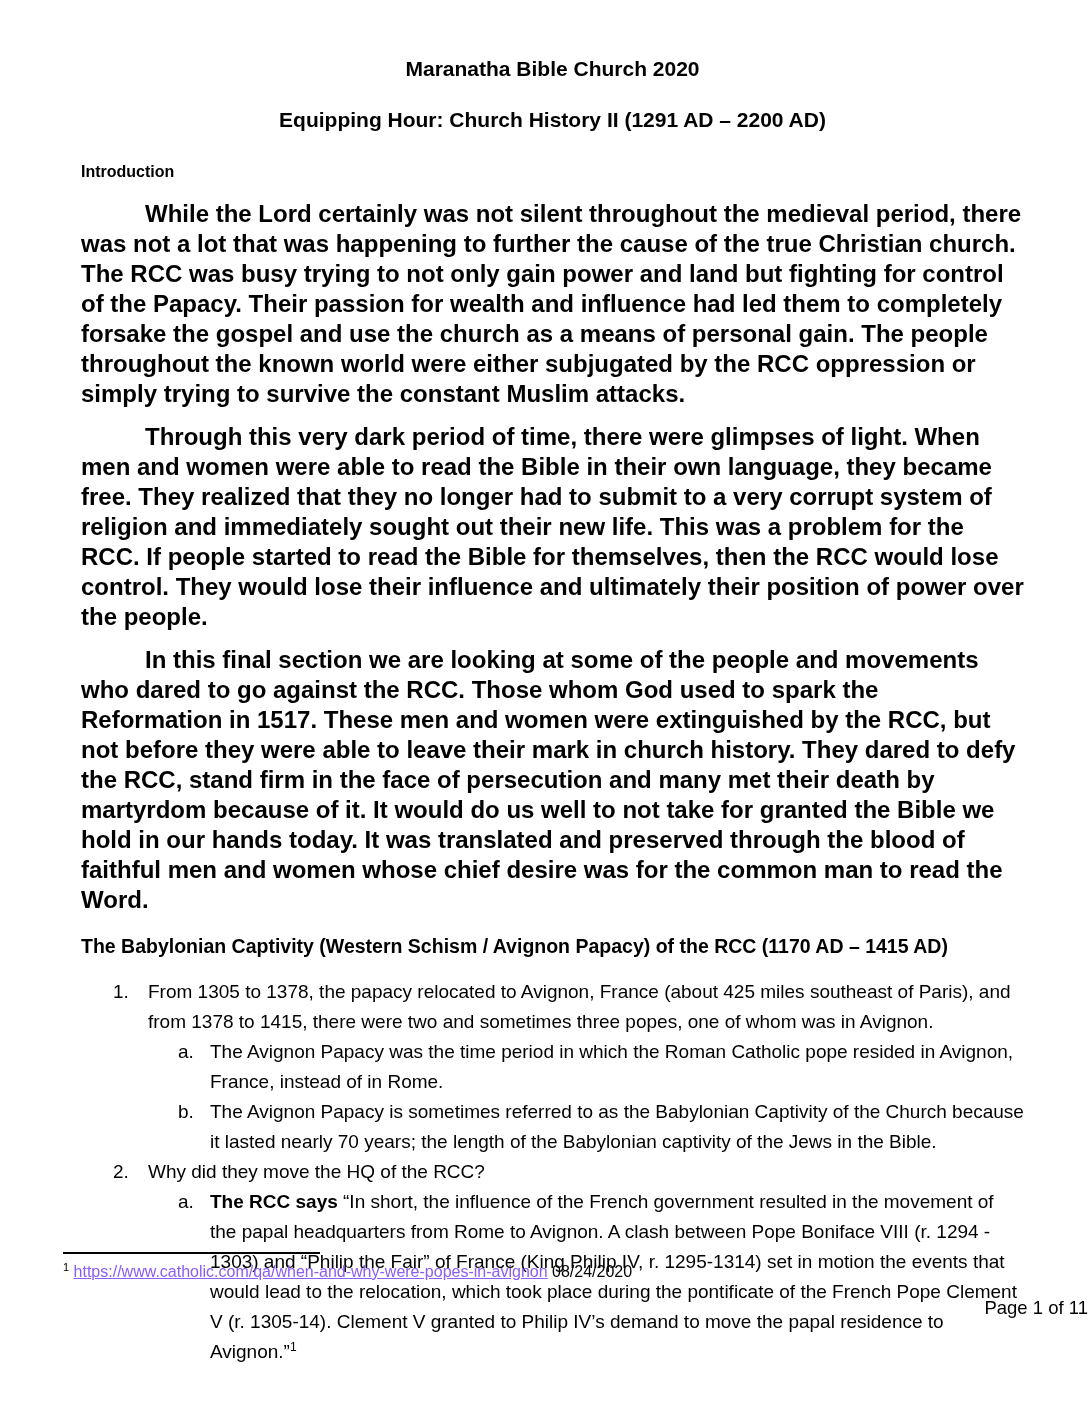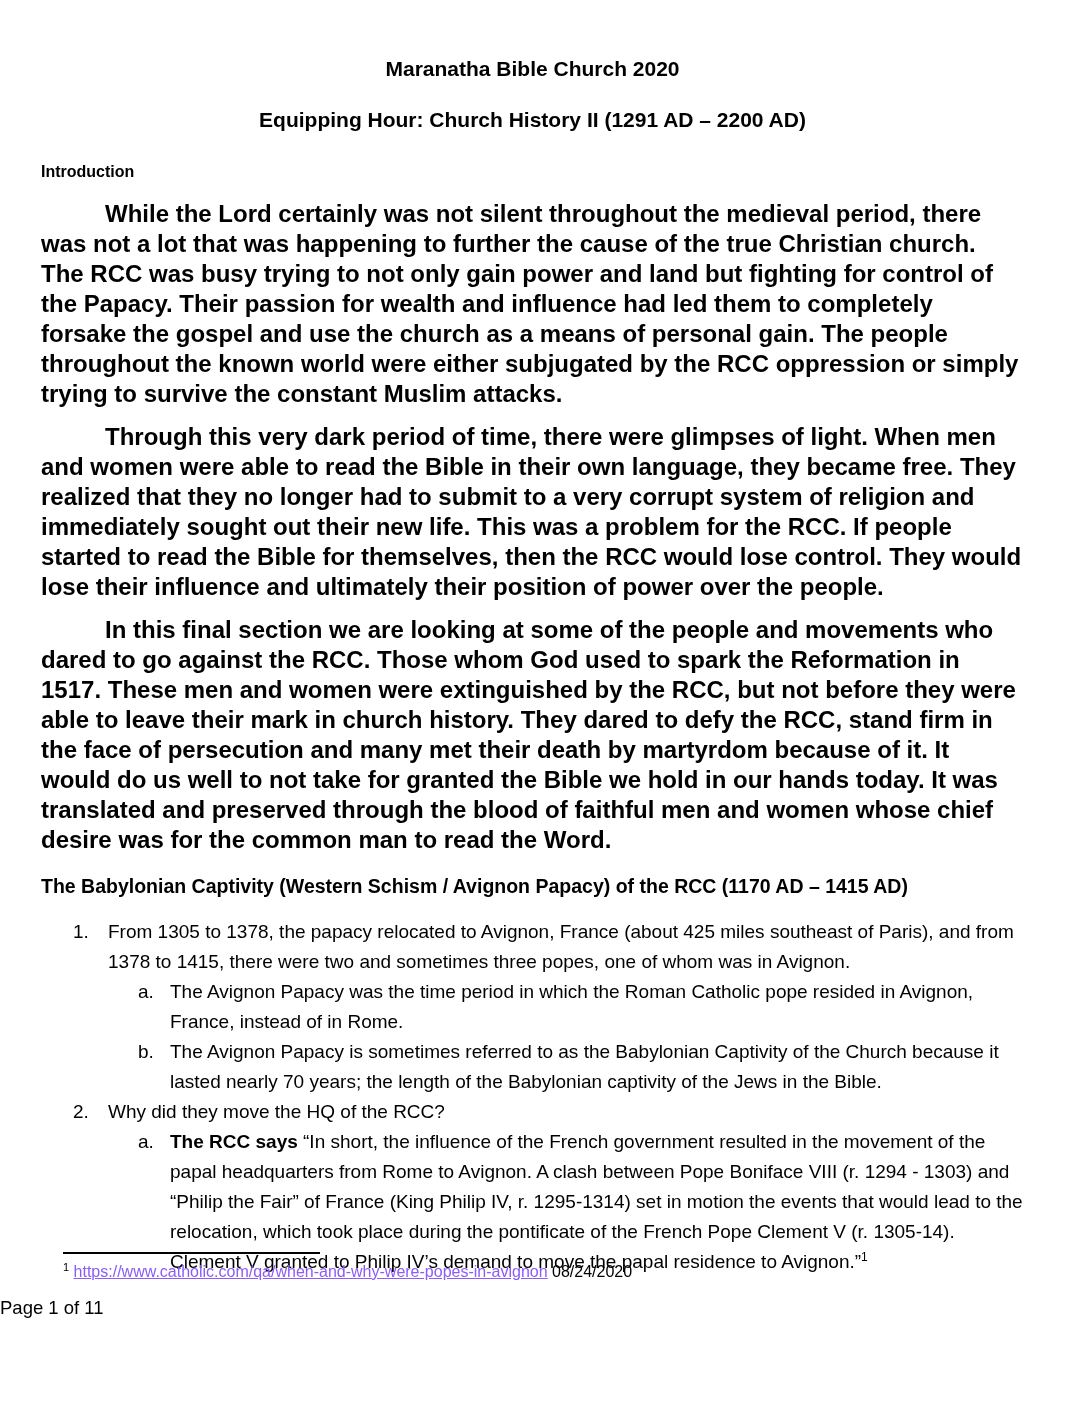--- a/index.html
+++ b/index.html
@@ -5,21 +5,21 @@
   html, body { margin: 0; padding: 0; background: #ffffff; }
   .page {
     position: relative;
     width: 1088px;
     height: 1408px;
     background: #ffffff;
     color: #000000;
     font-family: "Liberation Sans", sans-serif;
     overflow: hidden;
   }
-  .content { padding: 56px 64px 0 41px; }
+  .content { padding: 56px 64px 0 41px; margin-left: 40px; }
   .doc-title {
     font-size: 21px;
     font-weight: bold;
     text-align: center;
     line-height: 26px;
     margin: 0 0 25px 0;
   }
   .sub-heading {
     font-size: 16px;
     font-weight: bold;
@@ -56,21 +56,21 @@
     margin: 0 0 7px 0;
   }
   .footnote-line { font-size: 16px; line-height: 22px; }
   .footnote-line sup { font-size: 11px; }
   .footnote-link { text-decoration: underline; cursor: pointer; }
   .page-footer {
     position: absolute;
     left: 0;
     top: 1297px;
     width: 100%;
-    text-align: left;
+    text-align: right;
     font-size: 18.5px;
   }
 </style>
 </head>
 <body>
 
 <div class="page">
   <div class="content">
 
     <div class="doc-title">Maranatha Bible Church 2020</div>

